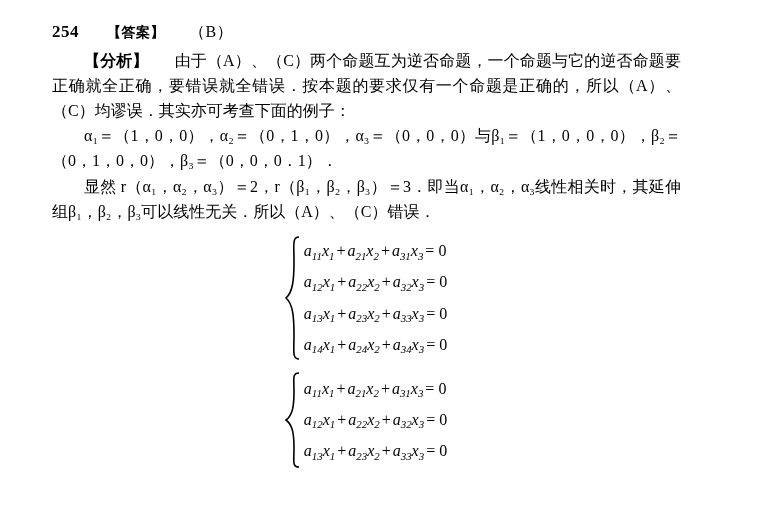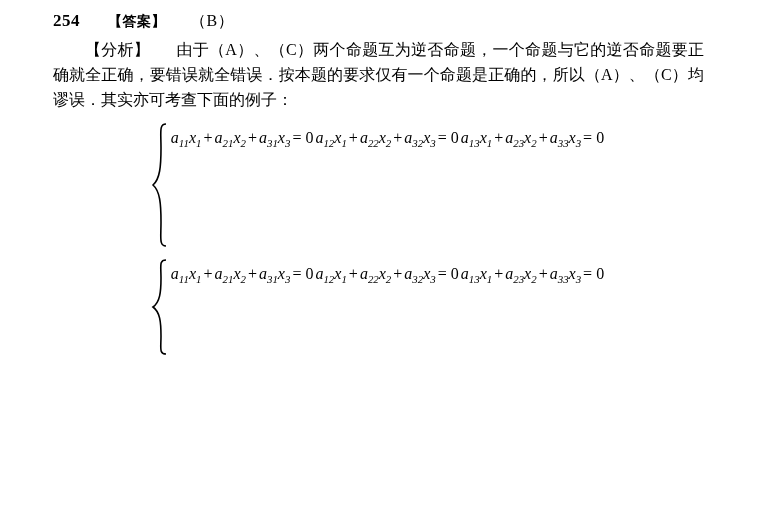--- a/index.html
+++ b/index.html
@@ -11,23 +11,22 @@
     height: 506px;
     background: #ffffff;
     font-family: "Liberation Serif", "DejaVu Serif", serif;
     color: #000000;
     overflow: hidden;
   }
   .page {
     position: relative;
     width: 715px;
     height: 506px;
-    padding: 1px;
+    padding: 12px;
     box-sizing: border-box;
-    margin-left: 12px;
   }
   .content {
     padding: 10px 22px 0 40px;
   }
   .head-line {
     font-size: 17px;
     font-weight: bold;
     letter-spacing: 0.5px;
     margin: 0 0 6px 0;
     display: flex;
@@ -52,21 +51,21 @@
     font-size: 16px;
     line-height: 1.55;
     margin: 0 0 1px 0;
     text-align: justify;
     text-justify: inter-ideograph;
   }
   .indent {
     text-indent: 32px;
   }
   .bold {
-    font-weight: normal;
+    font-weight: bold;
   }
   .gap {
     display: inline-block;
     width: 26px;
   }
   i, .it {
     font-family: "Liberation Serif", serif;
     font-style: italic;
   }
   sub {
@@ -86,20 +85,21 @@
     align-items: stretch;
   }
   .brace {
     font-size: 0; 
     margin-right: 2px;
     display: flex;
     align-items: center;
   }
   .eqlist {
     display: flex;
+    flex-direction: column;
     justify-content: center;
   }
   .eq {
     font-size: 16px;
     font-family: "Liberation Serif", serif;
     font-style: italic;
     line-height: 1.95;
     white-space: nowrap;
   }
   .eq .op {
@@ -120,34 +120,37 @@
   <div class="content">
 
     <div class="head-line">
       <span class="head-num">254</span>
       <span class="head-ans">【答案】</span>
       <span class="head-choice">（B）</span>
     </div>
 
     <p class="para indent"><span class="bold">【分析】</span><span class="gap"></span><span>由于（A）、（C）两个命题互为逆否命题，一个命题与它的逆否命题要正确就全正确，要错误就全错误．按本题的要求仅有一个命题是正确的，所以（A）、（C）均谬误．其实亦可考查下面的例子：</span></p>
 
+    <p class="para indent">α₁＝（1，0，0），α₂＝（0，1，0），α₃＝（0，0，0）与β₁＝（1，0，0，0），β₂＝（0，1，0，0），β₃＝（0，0，0．1）．</p>
 
+    <p class="para indent">显然 r（α₁，α₂，α₃）＝2，r（β₁，β₂，β₃）＝3．即当α₁，α₂，α₃线性相关时，其延伸组β₁，β₂，β₃可以线性无关．所以（A）、（C）错误．</p>
 
 
     <div class="sysblock">
       <div class="sysinner">
         <div class="brace">
           <svg width="18" height="126" viewBox="0 0 18 126" xmlns="http://www.w3.org/2000/svg">
             <path d="M15 2 C8 2 10 10 10 26 C10 44 9 57 2 63 C9 69 10 82 10 100 C10 116 8 124 15 124" fill="none" stroke="#000000" stroke-width="1.6"></path>
           </svg>
         </div>
         <div class="eqlist">
           <div class="eq"><span class="it">a</span><sub>11</sub><span class="it">x</span><sub>1</sub><span class="op">+</span><span class="it">a</span><sub>21</sub><span class="it">x</span><sub>2</sub><span class="op">+</span><span class="it">a</span><sub>31</sub><span class="it">x</span><sub>3</sub><span class="op">=</span><span class="op">0</span></div>
           <div class="eq"><span class="it">a</span><sub>12</sub><span class="it">x</span><sub>1</sub><span class="op">+</span><span class="it">a</span><sub>22</sub><span class="it">x</span><sub>2</sub><span class="op">+</span><span class="it">a</span><sub>32</sub><span class="it">x</span><sub>3</sub><span class="op">=</span><span class="op">0</span></div>
           <div class="eq"><span class="it">a</span><sub>13</sub><span class="it">x</span><sub>1</sub><span class="op">+</span><span class="it">a</span><sub>23</sub><span class="it">x</span><sub>2</sub><span class="op">+</span><span class="it">a</span><sub>33</sub><span class="it">x</span><sub>3</sub><span class="op">=</span><span class="op">0</span></div>
+          <div class="eq"><span class="it">a</span><sub>14</sub><span class="it">x</span><sub>1</sub><span class="op">+</span><span class="it">a</span><sub>24</sub><span class="it">x</span><sub>2</sub><span class="op">+</span><span class="it">a</span><sub>34</sub><span class="it">x</span><sub>3</sub><span class="op">=</span><span class="op">0</span></div>
         </div>
       </div>
     </div>
 
 
     <div class="sysblock">
       <div class="sysinner">
         <div class="brace">
           <svg width="18" height="98" viewBox="0 0 18 98" xmlns="http://www.w3.org/2000/svg">
             <path d="M15 2 C8 2 10 8 10 20 C10 34 9 44 2 49 C9 54 10 64 10 78 C10 90 8 96 15 96" fill="none" stroke="#000000" stroke-width="1.6"></path>

